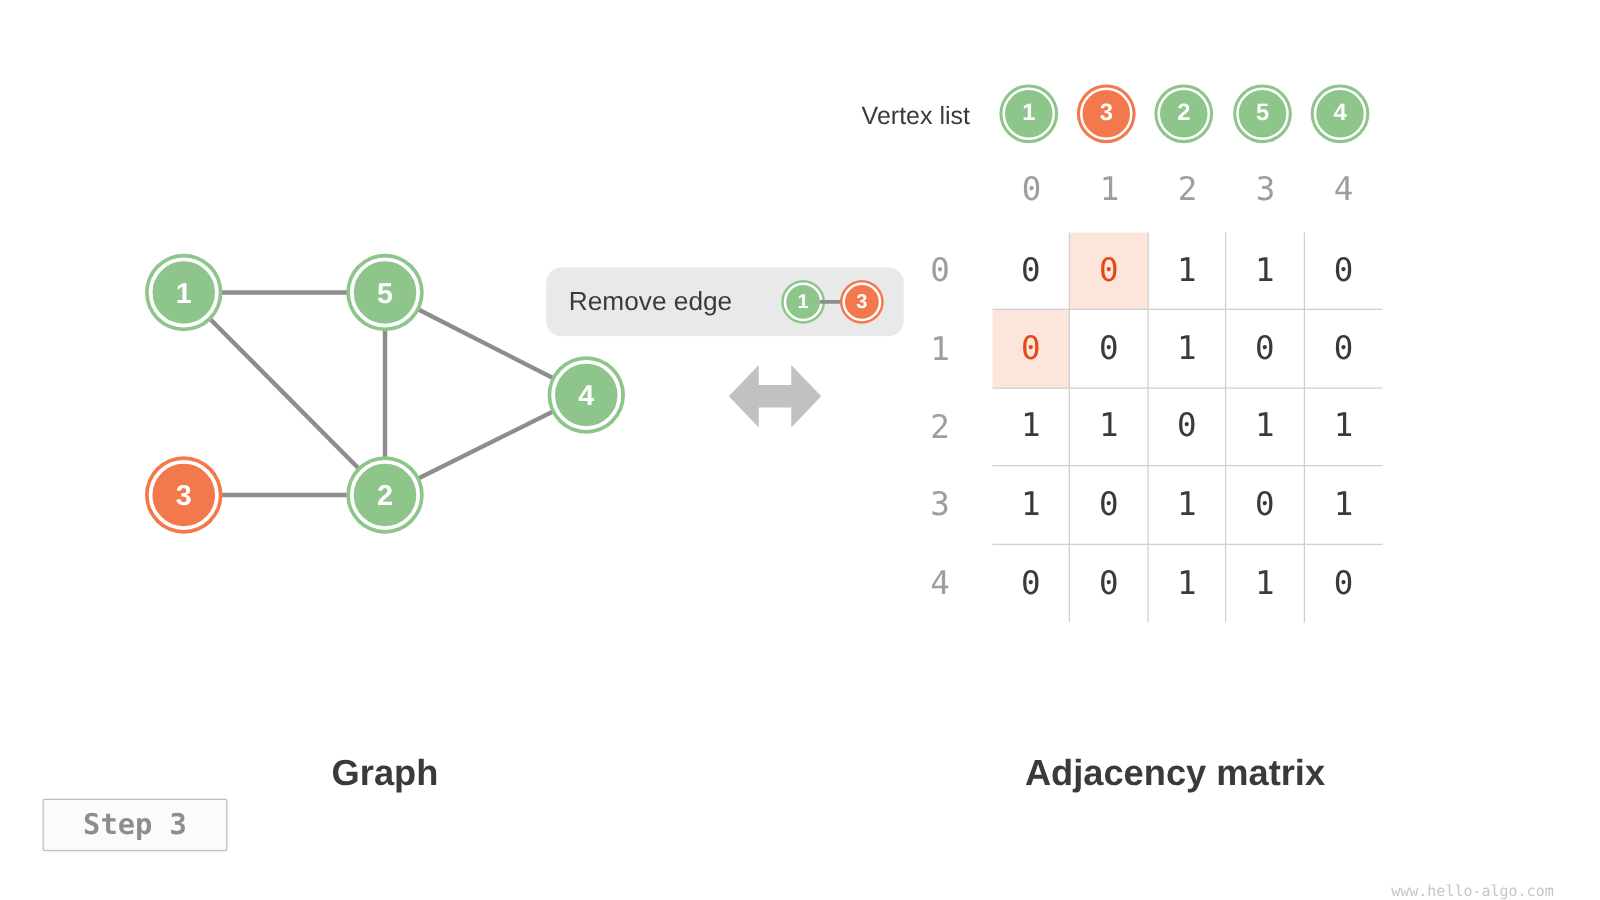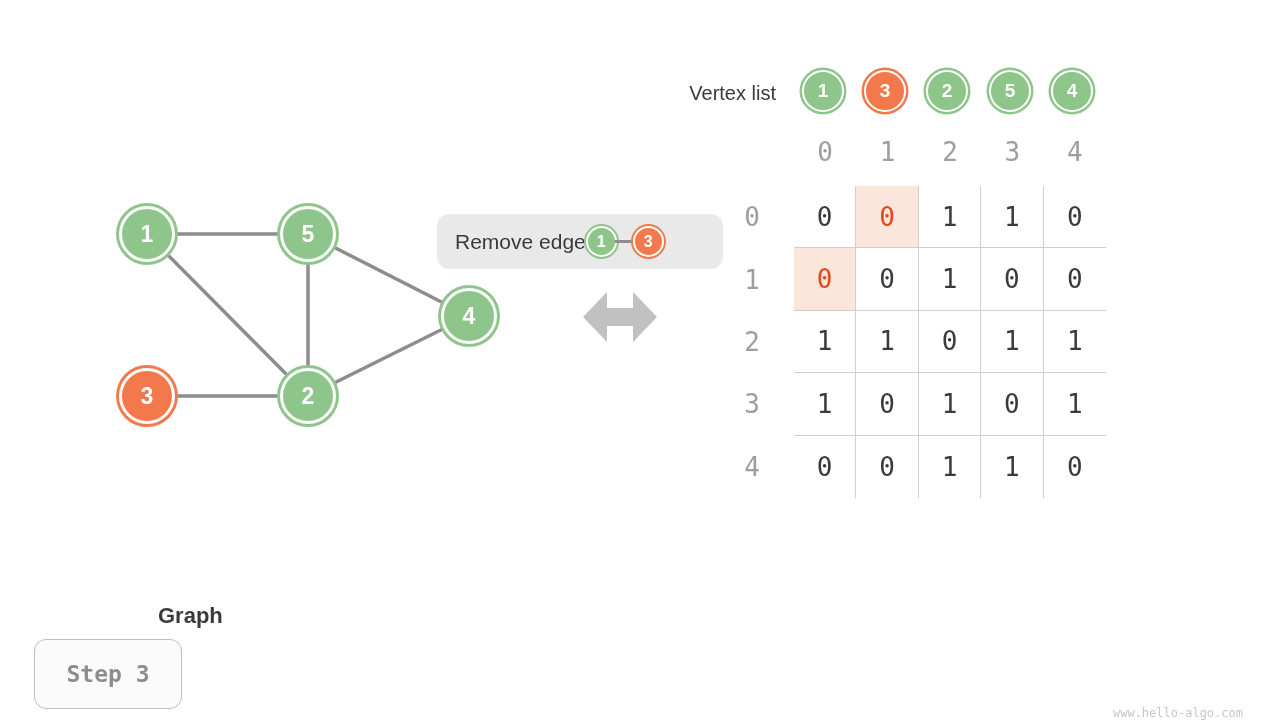--- a/index.html
+++ b/index.html
@@ -18,21 +18,21 @@
   .orange{--c:var(--orange);}
   .g-vertex{width:50px;height:50px;font-size:23px;}
   .list-vertex{width:38px;height:38px;border-width:2px;box-shadow:0 0 0 2.5px var(--c);font-size:19px;}
   .mini-vertex{width:27px;height:27px;border-width:2px;box-shadow:0 0 0 2px var(--c);font-size:16px;}
   .edges-svg{position:absolute;left:0;top:0;}
   .edges-svg line{stroke:var(--edge_gray);stroke-width:3.5;}
   
   .chip{
     position:absolute;left:437px;top:214px;width:286px;height:55px;
     background:var(--chip_bg);border-radius:12px;
-    display:flex;align-items:center;
+    display:flex;align-items:center;justify-content:space-between;
     padding:0 18px;box-sizing:border-box;
   }
   .chip-label{font-size:21px;color:var(--text_dark);}
   .mini-edge{display:flex;align-items:center;}
   .connector{width:20px;height:3.5px;background:var(--edge_gray);margin:0 -2px;}
   .arrow{position:absolute;left:583px;top:292px;}
   .arrow polygon{fill:var(--arrow_gray);}
   
   .panel-label{
     position:absolute;left:556px;width:220px;text-align:right;
@@ -59,26 +59,26 @@
   .mcell{
     box-sizing:border-box;display:flex;align-items:center;justify-content:center;
     font-size:26px;color:var(--text_dark);
     border-right:1px solid var(--grid_line);border-bottom:1px solid var(--grid_line);
   }
   .mcell:nth-child(5n){border-right:none;}
   .mcell:nth-child(n+21){border-bottom:none;}
   .mcell.hl{background:var(--highlight_bg);color:var(--red);}
   
   .fig-title{
-    position:absolute;top:603px;
-    font-weight:700;font-size:22px;color:var(--text_dark);
+    position:absolute;top:603px;text-align:center;
+    font-weight:700;font-size:29px;color:var(--text_dark);
   }
   .step-badge{
-    position:absolute;left:34px;top:639px;width:148px;height:70px;
-    border:1.5px solid var(--step_border);border-radius:12px;background:var(--step_bg);
+    position:absolute;left:34px;top:639px;width:148px;height:42px;
+    border:1.5px solid var(--step_border);border-radius:2px;background:var(--step_bg);
     display:flex;align-items:center;justify-content:center;
     font-weight:700;font-size:23px;color:var(--step_text);box-sizing:border-box;
   }
   .watermark{
     position:absolute;right:37px;top:706px;
     font-size:12px;color:var(--watermark_gray);
   }
 </style>
 </head>
 <body>
@@ -159,18 +159,19 @@
     <div class="mcell">0</div>
     <div class="mcell">1</div>
     <div class="mcell">0</div>
     <div class="mcell">0</div>
     <div class="mcell">1</div>
     <div class="mcell">1</div>
     <div class="mcell">0</div>
   </div>
 
   <div class="fig-title" style="left:158px;width:300px">Graph</div>
+  <div class="fig-title" style="left:740px;width:400px">Adjacency matrix</div>
 
   <div class="step-badge mono">Step 3</div>
 
   <div class="watermark mono">www.hello-algo.com</div>
 
 </div>
 
 </body></html>

